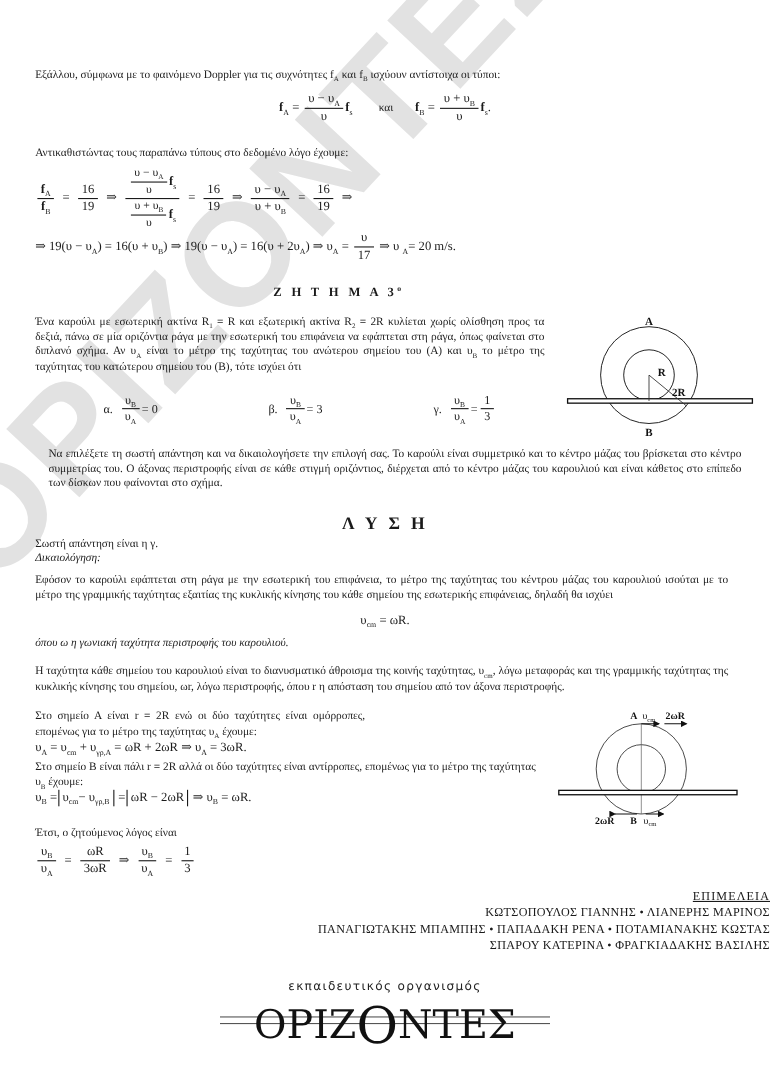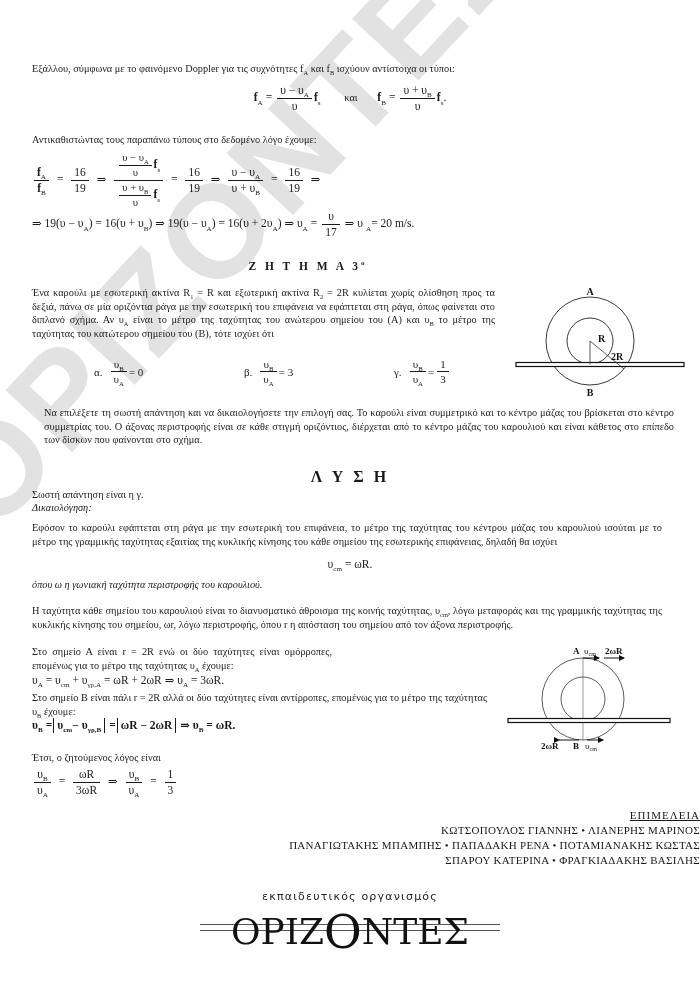--- a/index.html
+++ b/index.html
@@ -353,21 +353,21 @@
 
         <text x="36" y="104" font-family="Liberation Serif, serif" font-size="9" font-weight="bold" fill="#111">2ωR</text>
         <text x="68" y="104" font-family="Liberation Serif, serif" font-size="9" font-weight="bold" fill="#111">Β</text>
         <text x="80" y="104" font-family="Liberation Serif, serif" font-size="9" fill="#111">υ<tspan font-size="6" dy="2">cm</tspan></text>
       </svg>
     </div>
 
     <div class="blk para" style="left:32px; top:691px; width:455px;">
       <span>Στο σημείο Β είναι πάλι r = 2R αλλά οι δύο ταχύτητες είναι αντίρροπες, επομένως για το μέτρο της ταχύτητας υ</span><sub>B</sub><span> έχουμε:</span>
     </div>
-    <div class="blk math" style="left:32px; top:718px;font-weight:bold;">
+    <div class="blk math" style="left:32px; top:718px;">
       <span>υ</span><sub>B</sub> <span>=</span><span class="vbar"><span>υ</span><sub>cm</sub><span>− υ</span><sub>γρ,Β</sub></span> <span>=</span><span class="vbar">ωR − 2ωR</span> <span>⇒ υ</span><sub>B</sub> <span>= ωR.</span>
     </div>
 
     <div class="blk para" style="left:32px; top:751px; width:400px;">Έτσι, ο ζητούμενος λόγος είναι</div>
     <div class="blk math" style="left:32px; top:768px;">
       <span class="frac">
         <span class="num"><span>υ</span><sub>B</sub></span>
         <span class="den"><span>υ</span><sub>A</sub></span>
       </span>
       <span class="op">=</span>

